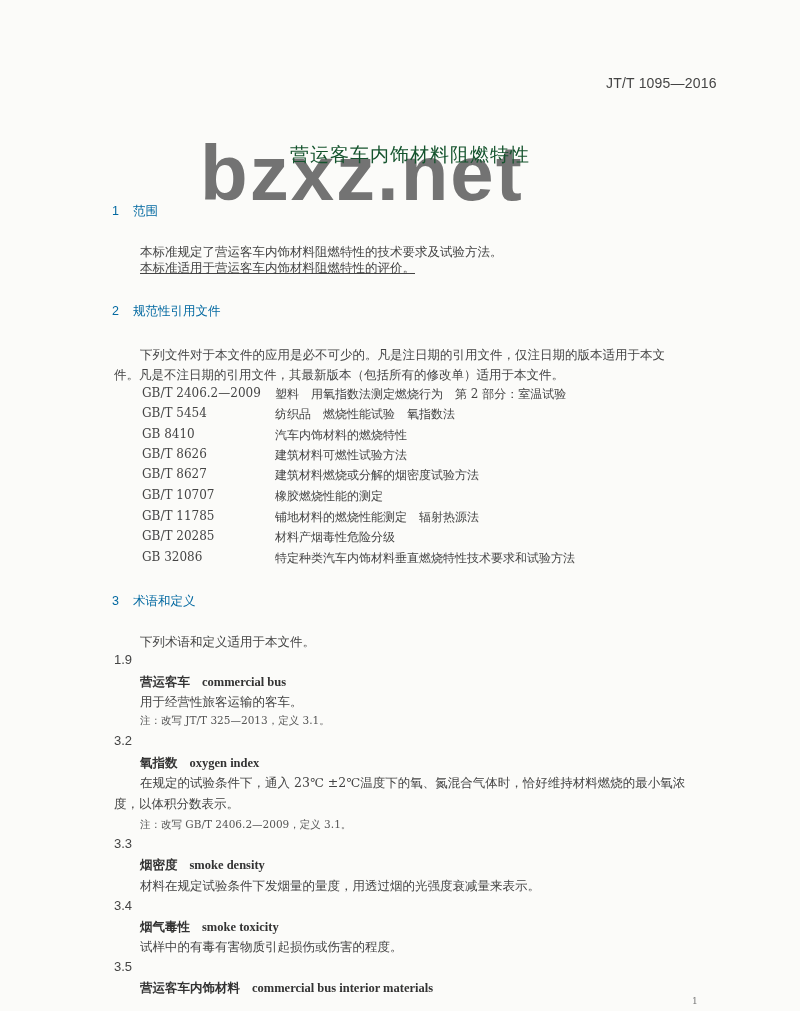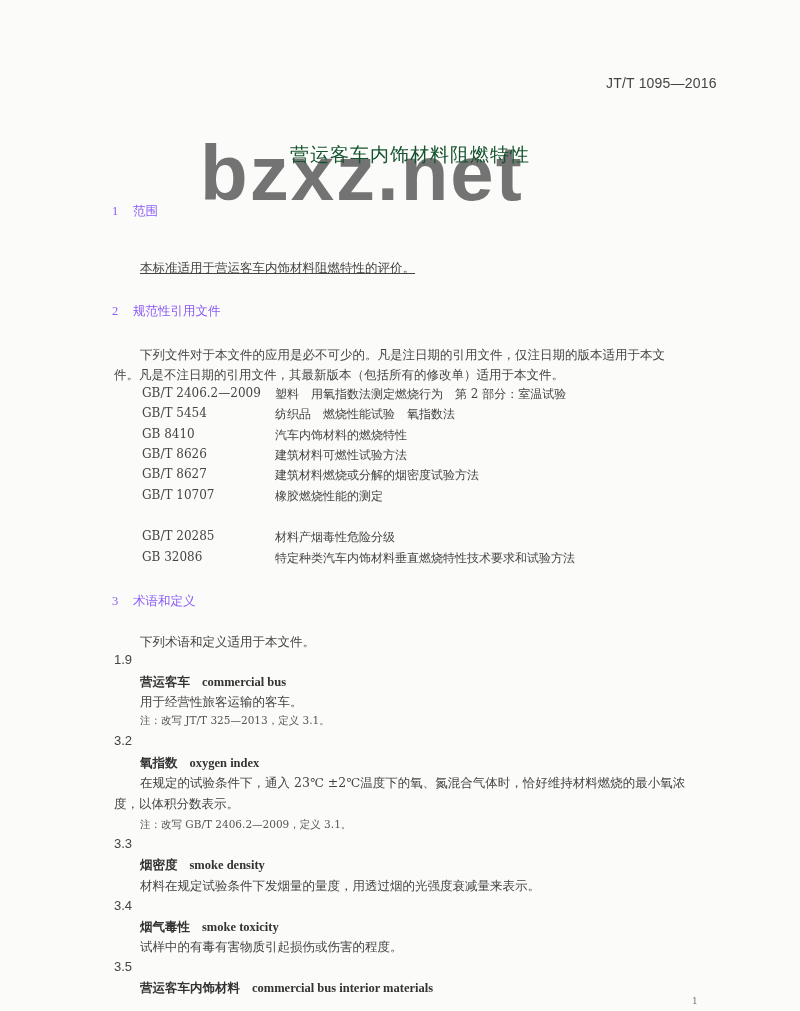--- a/index.html
+++ b/index.html
@@ -39,23 +39,23 @@
     }
     .title {
       left: 290px; top: 142px;
       font-family: "DejaVu Sans", "Liberation Sans", sans-serif;
       font-size: 19px;
       color: #14532d;
       letter-spacing: 1px;
       z-index: 1;
     }
     .heading {
-      font-family: Liberation Serif, serif;
+      font-family: Liberation Sans, sans-serif;
       font-size: 12.5px;
-      color: #8b5cf6;
+      color: #0369a1;
     }
     .heading .num { display: inline-block; width: 21px; }
     .body-text {
       font-size: 12.5px;
       color: #444;
       line-height: 20px;
     }
     .ref-row {
       font-size: 12px;
       color: #444;
@@ -98,20 +98,21 @@
 
   <div class="abs std-code">JT/T 1095—2016</div>
 
   <div class="abs watermark">bzxz.net</div>
 
   <div class="abs title">营运客车内饰材料阻燃特性</div>
 
   <div class="abs heading" style="left:112px; top:203px;">
     <span class="num">1</span><span>范围</span>
   </div>
+  <div class="abs body-text" style="left:140px; top:242px;">本标准规定了营运客车内饰材料阻燃特性的技术要求及试验方法。</div>
   <div class="abs body-text" style="left:140px; top:258px;text-decoration:underline;">本标准适用于营运客车内饰材料阻燃特性的评价。</div>
 
   <div class="abs heading" style="left:112px; top:303px;">
     <span class="num">2</span><span>规范性引用文件</span>
   </div>
   <div class="abs body-text" style="left:140px; top:345px;text-align:right;">下列文件对于本文件的应用是必不可少的。凡是注日期的引用文件，仅注日期的版本适用于本文</div>
   <div class="abs body-text" style="left:114px; top:365px;">件。凡是不注日期的引用文件，其最新版本（包括所有的修改单）适用于本文件。</div>
 
   <div class="abs ref-row" style="left:0; top:386px; width:800px; height:20px;">
     <span class="ref-code">GB/T 2406.2—2009</span>
@@ -129,20 +130,24 @@
     <span class="ref-code">GB/T 8626</span>
     <span class="ref-title">建筑材料可燃性试验方法</span>
   </div>
   <div class="abs ref-row" style="left:0; top:467px; width:652px; height:20px;">
     <span class="ref-code">GB/T 8627</span>
     <span class="ref-title">建筑材料燃烧或分解的烟密度试验方法</span>
   </div>
   <div class="abs ref-row" style="left:0; top:488px; width:800px; height:20px;">
     <span class="ref-code">GB/T 10707</span>
     <span class="ref-title">橡胶燃烧性能的测定</span>
+  </div>
+  <div class="abs ref-row" style="left:0; top:509px; width:800px; height:20px;">
+    <span class="ref-code">GB/T 11785</span>
+    <span class="ref-title">铺地材料的燃烧性能测定　辐射热源法</span>
   </div>
   <div class="abs ref-row" style="left:0; top:529px; width:646px; height:20px;">
     <span class="ref-code">GB/T 20285</span>
     <span class="ref-title">材料产烟毒性危险分级</span>
   </div>
   <div class="abs ref-row" style="left:0; top:550px; width:800px; height:20px;">
     <span class="ref-code">GB 32086</span>
     <span class="ref-title">特定种类汽车内饰材料垂直燃烧特性技术要求和试验方法</span>
   </div>
 

